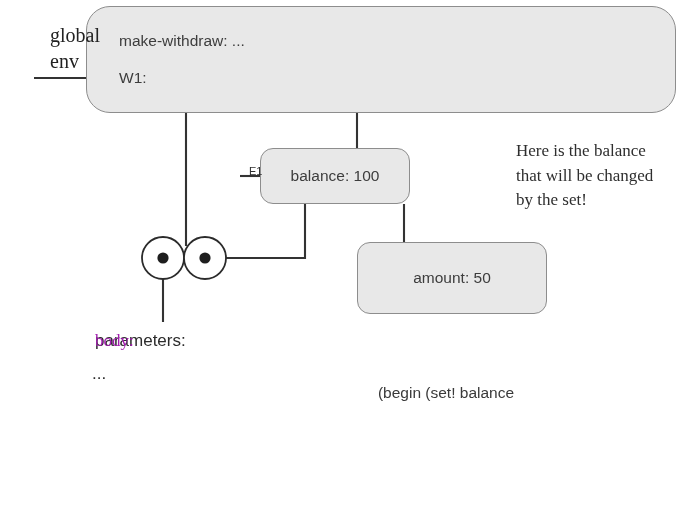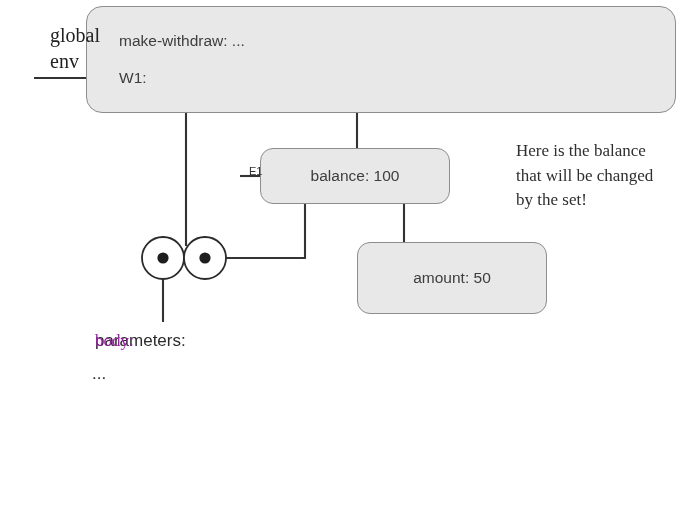--- a/index.html
+++ b/index.html
@@ -32,35 +32,35 @@
     border: 1.6px solid #8d8d8d;
     border-radius: 13px;
     font-family: "Liberation Sans", sans-serif;
     color: #3a3a3a;
   }
   #global-frame {
     left: 86px;
     top: 6px;
     width: 590px;
     height: 107px;
-    border-radius: 16px;
+    border-radius: 24px;
   }
   .frame-binding {
     position: absolute;
     font-size: 15.5px;
     white-space: nowrap;
     color: #3d3d3d;
   }
   #gb-makewithdraw { left: 32px; top: 25px; }
   #gb-w1 { left: 32px; top: 62px; text-align: right; }
 
   #e1-frame {
     left: 260px;
     top: 148px;
-    width: 190px;
+    width: 150px;
     height: 56px;
   }
   #amount-frame {
     left: 357px;
     top: 242px;
     width: 190px;
     height: 72px;
   }
   .frame-center {
     position: absolute;
@@ -191,19 +191,20 @@
 
   <div class="label sans" id="label-params">parameters:</div>
 
   <div class="label serif" id="note-balance" style="white-space: pre;">Here is the balance
 that will be changed
 by the set!</div>
   <div class="label serif" id="label-body">body:</div>
   <div class="label sans" id="label-ellipsis">...</div>
 
   <div id="code-block">
+    <div style="transform: translateX(14px);">(begin (set! balance</div>
     
     
     
     
   </div>
 
 </div>
 
 </body></html>

